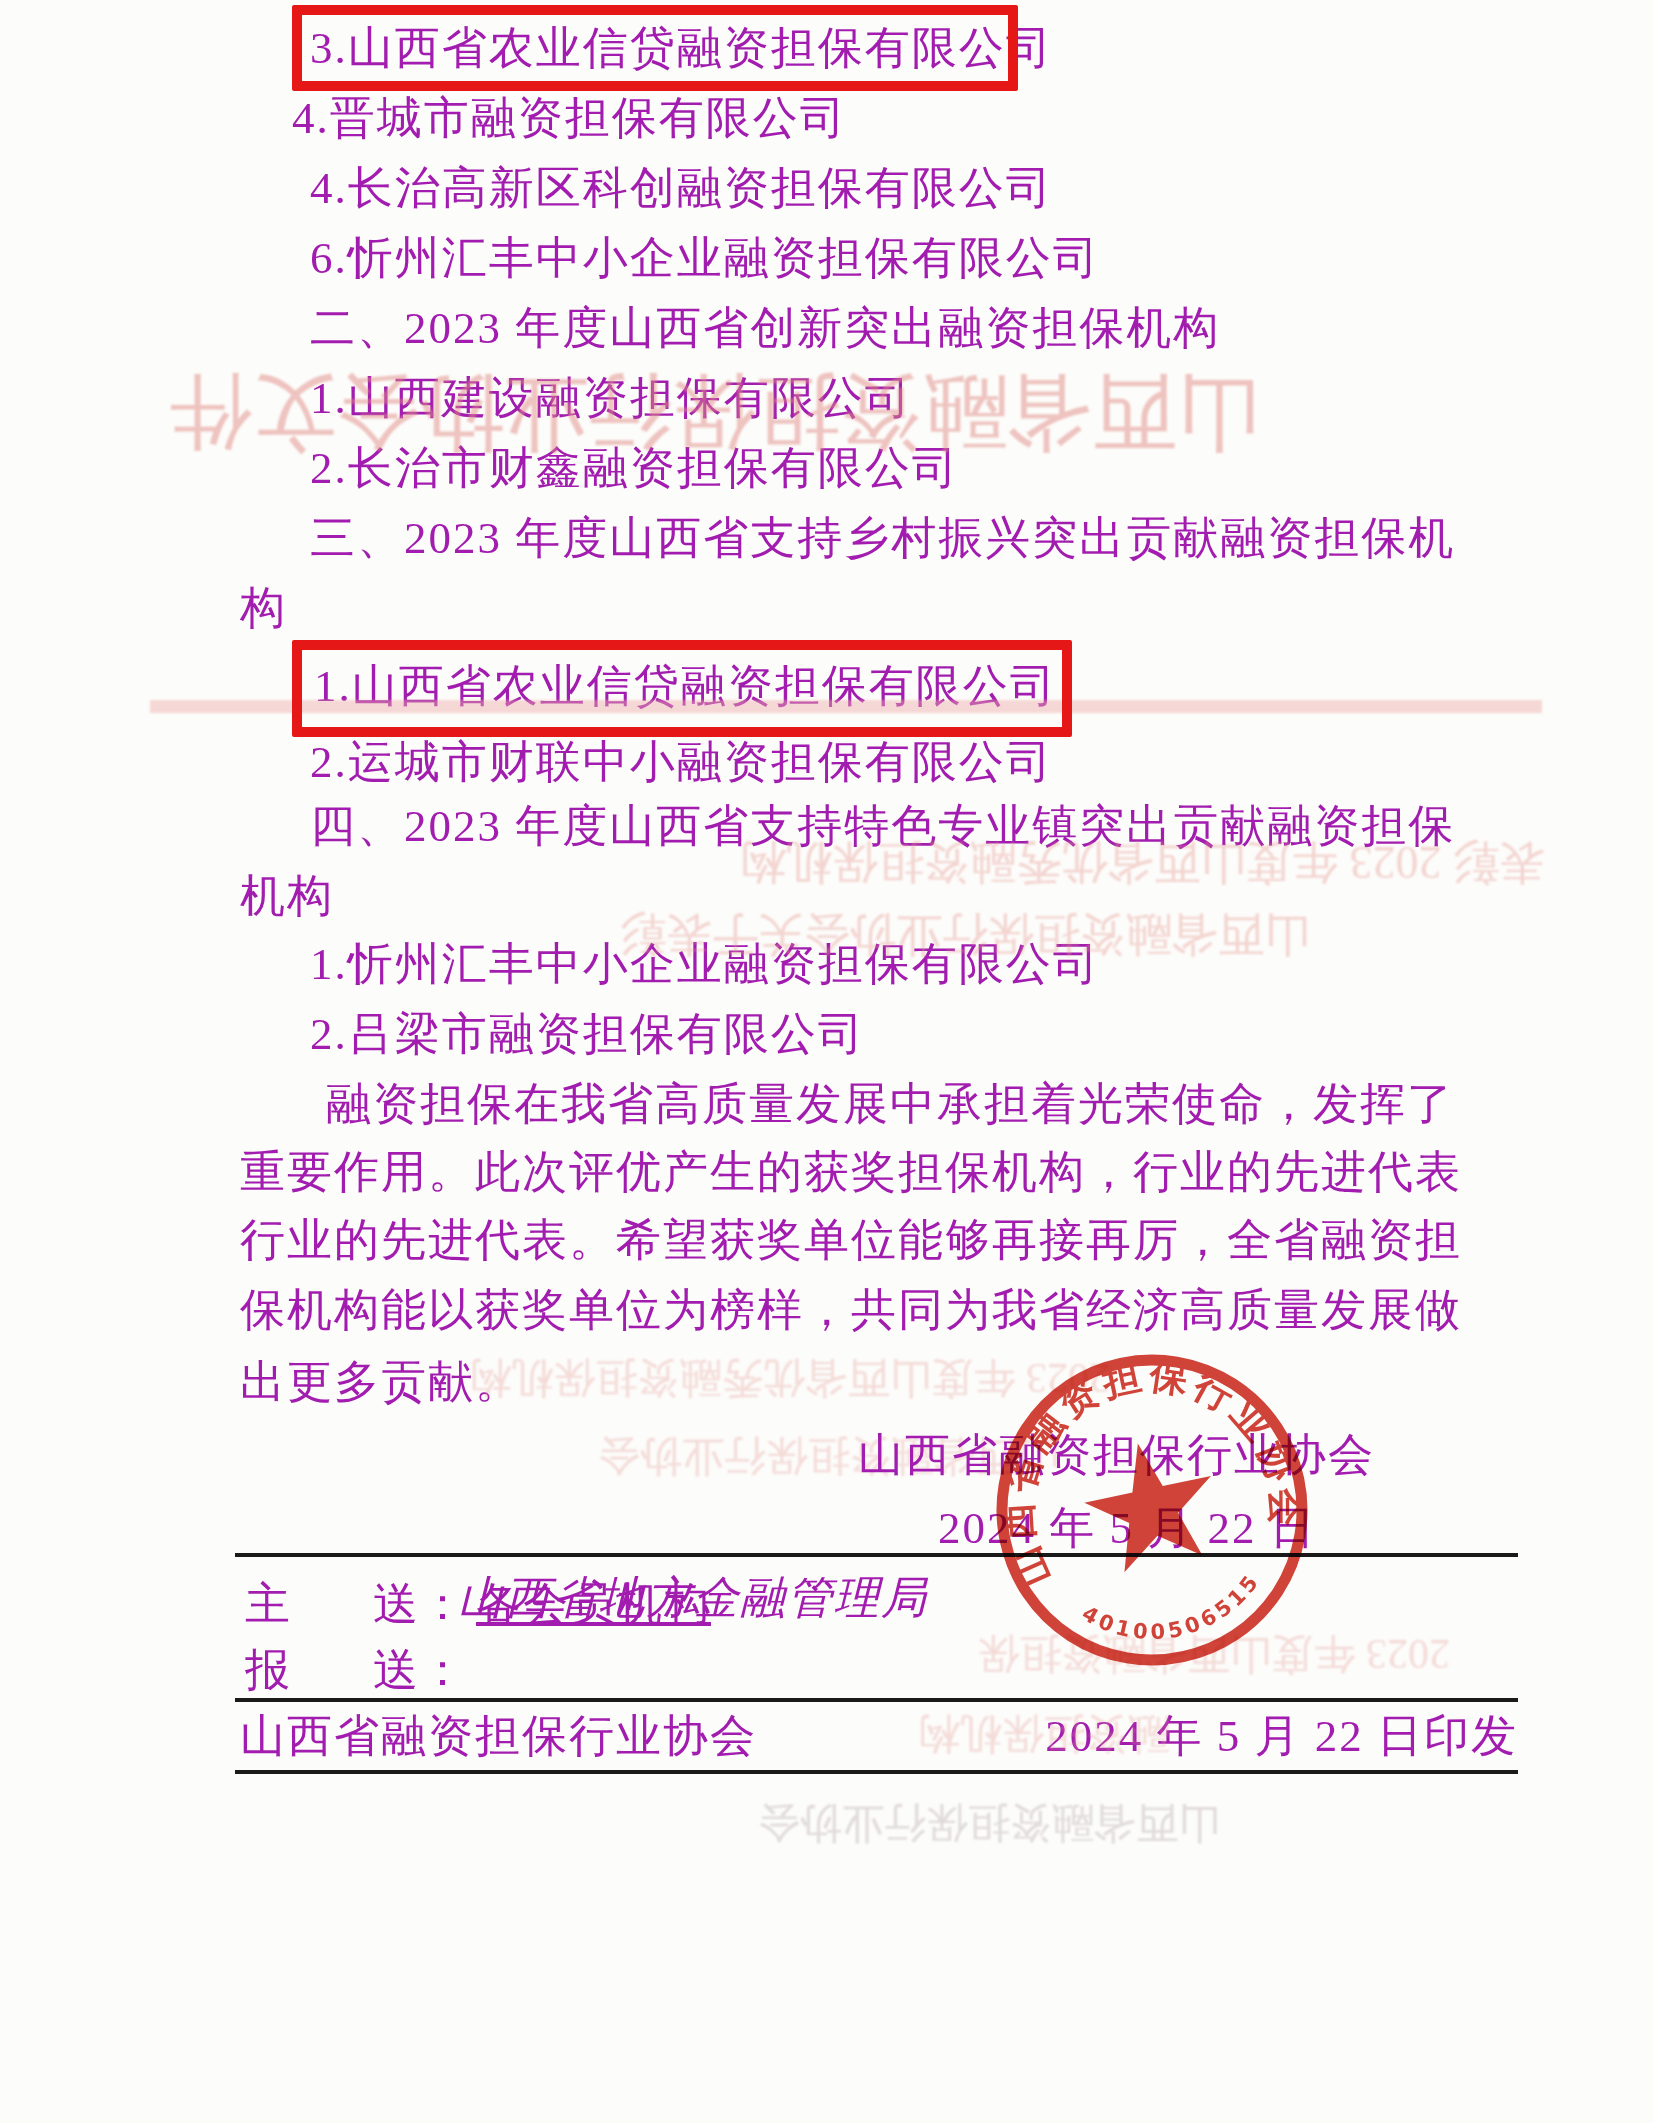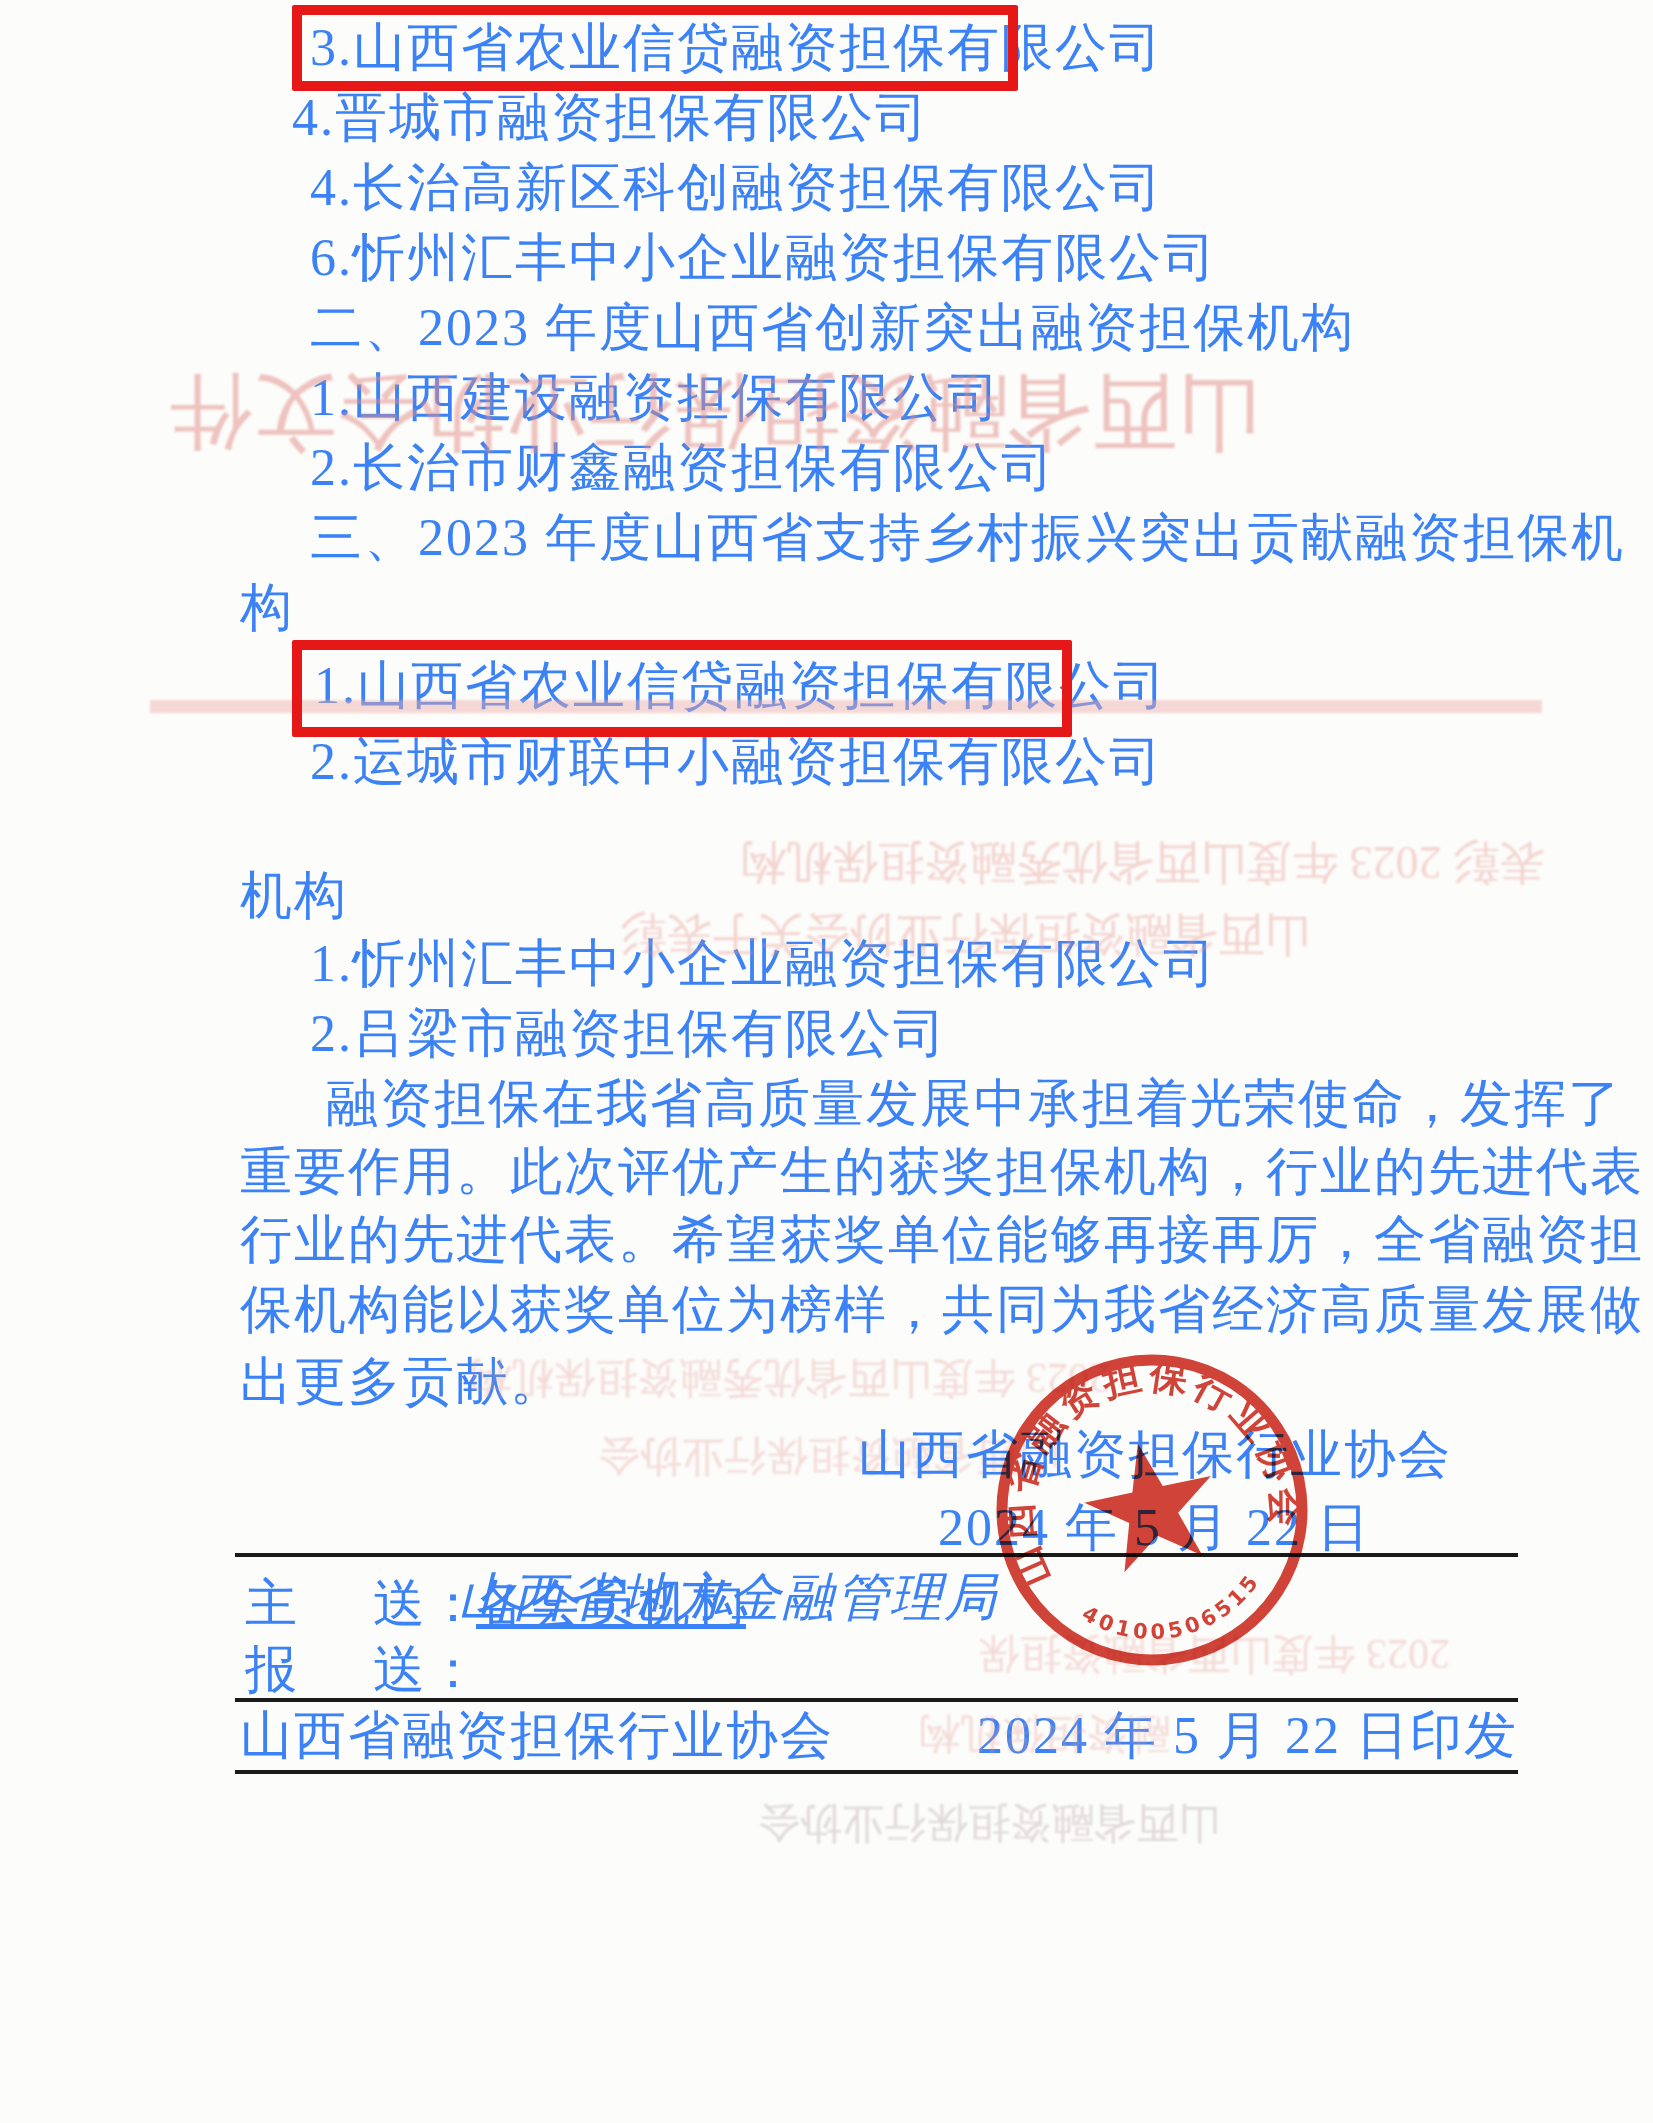--- a/index.html
+++ b/index.html
@@ -8,23 +8,23 @@
     width:1653px;height:2123px;
     background:#fcfcfa;
     overflow:hidden;
     font-family:"Liberation Serif","DejaVu Serif",serif;
     color:#1d1d1b;
   }
   
   .tl{
     position:absolute;
     height:60px;line-height:60px;
-    font-size:52px;letter-spacing:2px;
+    font-size:45px;letter-spacing:2px;
     white-space:nowrap;
-    color:#3b82f6;
+    color:#a21caf;
   }
   
   .hlbox{
     position:absolute;
     border:10px solid #e51717;
     box-sizing:border-box;
     border-radius:2px;
     z-index:5;
   }
   
@@ -81,20 +81,21 @@
 
   <div class="tl" style="left:310px;top:298px;">二、2023 年度山西省创新突出融资担保机构</div>
   <div class="tl" style="left:310px;top:368px;">1.山西建设融资担保有限公司</div>
   <div class="tl" style="left:310px;top:438px;">2.长治市财鑫融资担保有限公司</div>
 
   <div class="tl" style="left:310px;top:508px;">三、2023 年度山西省支持乡村振兴突出贡献融资担保机</div>
   <div class="tl" style="left:240px;top:578px;">构</div>
   <div class="tl" style="left:314px;top:656px;">1.山西省农业信贷融资担保有限公司</div>
   <div class="tl" style="left:310px;top:732px;">2.运城市财联中小融资担保有限公司</div>
 
+  <div class="tl" style="left:310px;top:796px;">四、2023 年度山西省支持特色专业镇突出贡献融资担保</div>
   <div class="tl" style="left:240px;top:866px;">机构</div>
   <div class="tl" style="left:310px;top:934px;">1.忻州汇丰中小企业融资担保有限公司</div>
   <div class="tl" style="left:310px;top:1004px;">2.吕梁市融资担保有限公司</div>
 
   <div class="tl" style="left:326px;top:1074px;">融资担保在我省高质量发展中承担着光荣使命，发挥了</div>
   <div class="tl" style="left:240px;top:1142px;">重要作用。此次评优产生的获奖担保机构，行业的先进代表</div>
   <div class="tl" style="left:240px;top:1210px;">行业的先进代表。希望获奖单位能够再接再厉，全省融资担</div>
   <div class="tl" style="left:240px;top:1280px;">保机构能以获奖单位为榜样，共同为我省经济高质量发展做</div>
   <div class="tl" style="left:240px;top:1352px;">出更多贡献。</div>
 

